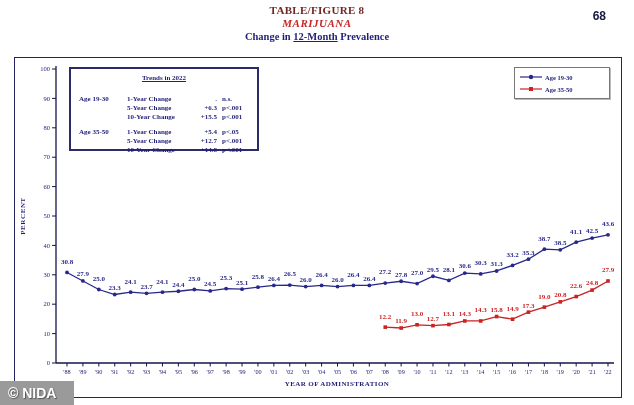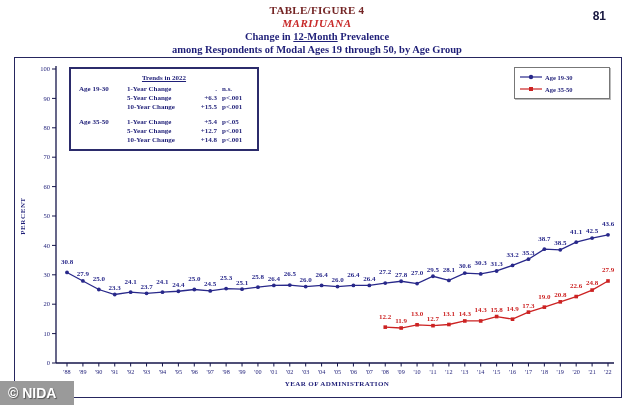--- a/index.html
+++ b/index.html
@@ -11,48 +11,47 @@
   .l3,.l4{color:#1F1F78;font-weight:bold;font-size:10.5px;}
   .u{text-decoration:underline;}
   .pageno{position:absolute;top:9px;right:28px;color:#17173f;font-weight:bold;
           font-size:12px;font-family:"Liberation Sans",sans-serif;}
   .figure{position:absolute;left:14px;top:57px;width:606px;height:339px;
           border:1px solid #26265e;background:#fff;}
   .plot{position:absolute;left:0;top:0;}
   .stats-box{position:absolute;left:54px;top:9px;width:190px;height:84px;
              border:2px solid #2b2b6b;background:#fff;color:#1F1F78;
              font-size:7px;font-weight:bold;box-sizing:border-box;}
-  .stats-title{text-align:center;text-decoration:underline;margin-top:5px;margin-bottom:3px;}
+  .stats-title{text-align:center;text-decoration:underline;margin-top:5px;margin-bottom:13px;}
   .group-block{margin-top:2px;}
   .group-block + .group-block{margin-top:6px;}
   .srow{display:grid;grid-template-columns:48px 62px 28px 36px;line-height:9px;padding-left:8px;}
   .srow .val{text-align:right;}
   .srow .sig{padding-left:5px;}
   .series-legend{position:absolute;right:11px;top:9px;width:84px;border:1px solid #777;
                  background:#fff;padding:3px 5px;box-shadow:1px 1px 0 #bbb;}
   .lrow{display:flex;align-items:center;gap:3px;height:12px;}
   .lrow .lbl{font-size:6.5px;font-weight:bold;color:#1F1F78;}
   .nida{position:absolute;left:0;top:381px;width:74px;height:24px;background:#9a9a9a;
         color:#fff;font-family:"Liberation Sans",sans-serif;font-weight:bold;
         font-size:14px;line-height:24px;padding-left:8px;box-sizing:border-box;
         text-shadow:1px 1px 1px #555;}
 </style>
 </head>
 <body>
 
 <div class="page">
 
   <div class="hdr">
-    <div class="l1">TABLE/FIGURE 4</div>
+    <div class="l1">TABLE/FIGURE 8</div>
     <div class="l2">MARIJUANA</div>
     <div class="l3"><span>Change in </span><span class="u">12-Month</span><span> Prevalence</span></div>
-    <div class="l4">among Respondents of Modal Ages 19 through 50, by Age Group</div>
   </div>
 
-  <div class="pageno">81</div>
+  <div class="pageno">68</div>
 
   <div class="figure">
     <svg id="plot" class="plot" width="606" height="339" viewBox="0 0 606 339">
         <line x1="41" y1="8" x2="41" y2="305" stroke="#15154a" stroke-width="1.3"></line>
         <line x1="41" y1="305" x2="599" y2="305" stroke="#15154a" stroke-width="1.3"></line>
         <line x1="37" y1="305" x2="41" y2="305" stroke="#15154a" stroke-width="1"></line>
         <text x="35" y="307.2" font-family="&quot;Liberation Serif&quot;,serif" font-size="6.5px" fill="#1F1F78" text-anchor="end">0</text>
         <line x1="37" y1="275.6" x2="41" y2="275.6" stroke="#15154a" stroke-width="1"></line>
         <text x="35" y="277.8" font-family="&quot;Liberation Serif&quot;,serif" font-size="6.5px" fill="#1F1F78" text-anchor="end">10</text>
         <line x1="37" y1="246.2" x2="41" y2="246.2" stroke="#15154a" stroke-width="1"></line>

